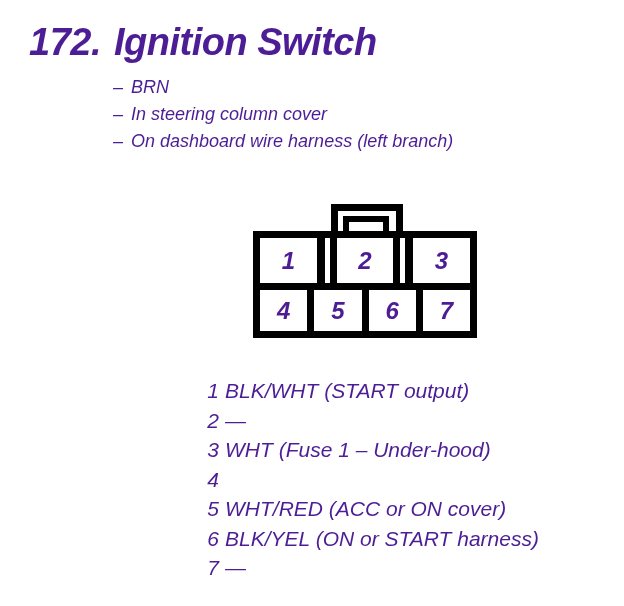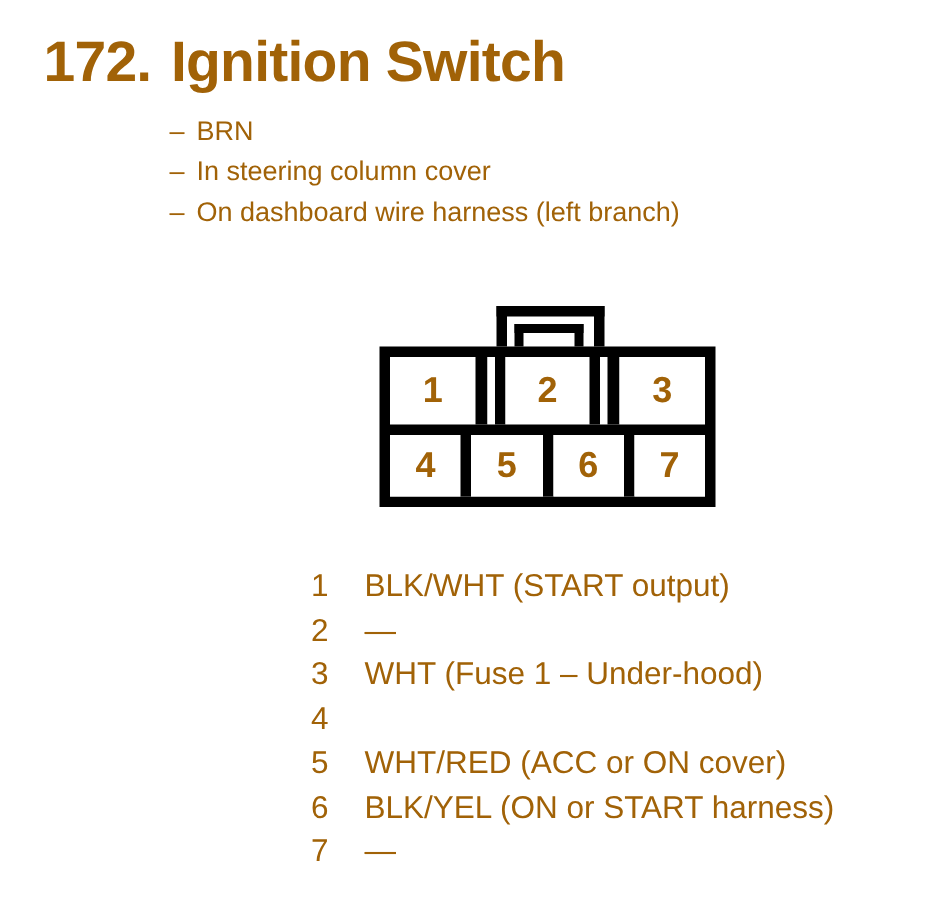--- a/index.html
+++ b/index.html
@@ -1,23 +1,24 @@
 <!DOCTYPE html>
 <html><head>
 <meta charset="utf-8">
 <style>
   * { margin:0; padding:0; box-sizing:border-box; }
   html,body { background:#fff; }
   .page {
     position:relative;
     width:624px; height:606px;
     background:#ffffff;
-    color:#a16207;
+    color:#4c1d95;
     font-family:"Liberation Sans", sans-serif;
     overflow:hidden;
+    font-style:italic;
   }
   
   .title {
     position:absolute; left:29px; top:23px;
     font-size:38px; font-weight:bold; line-height:1;
     letter-spacing:-0.5px; white-space:nowrap;
   }
   .title .item-no { margin-right:13px; }
   
   .notes {
@@ -52,21 +53,21 @@
   .bar { background:#000; height:100%; }
   .bar7 { width:7px; } .bar8 { width:8px; }
   .gap5 { width:5px; height:100%; background:#fff; }
   
   .pins {
     position:absolute; left:205px; top:376px;
     font-size:21px; line-height:29.5px;
   }
   .pin-row { display:flex; white-space:nowrap; }
   .pin-num { width:14px; text-align:right; flex:none; }
-  .pin-desc { margin-left:24px; }
+  .pin-desc { margin-left:6px; }
 </style>
 </head>
 <body>
 
 <div class="page">
 
   <h1 class="title">
     <span class="item-no">172.</span><span>Ignition Switch</span>
   </h1>
 

